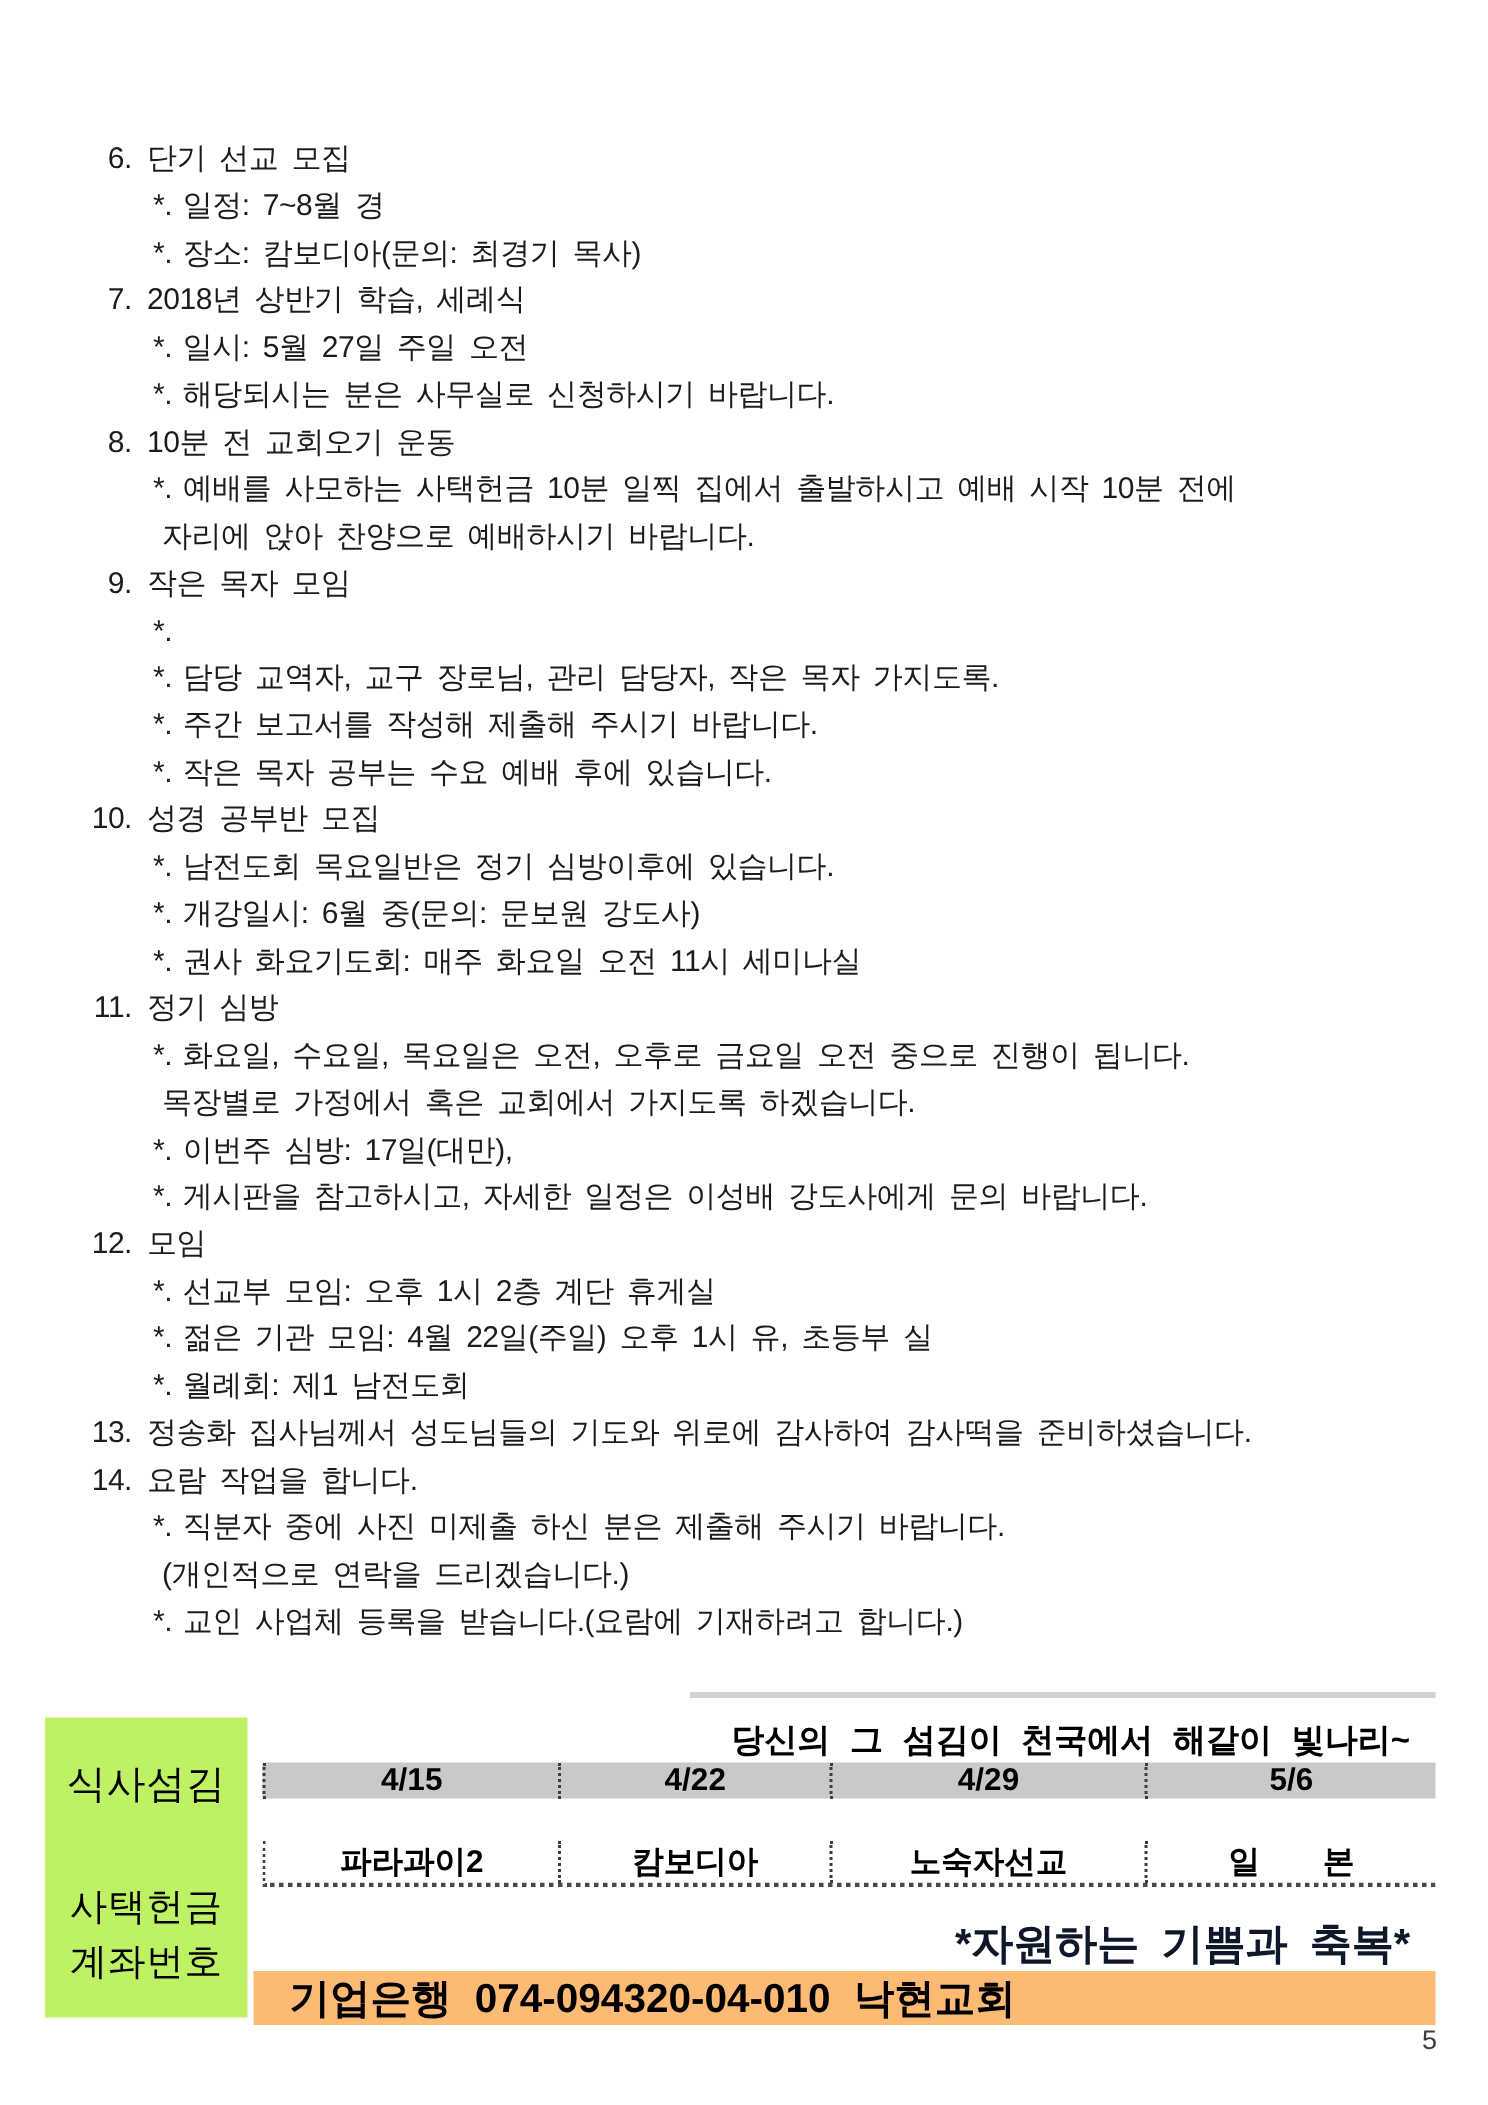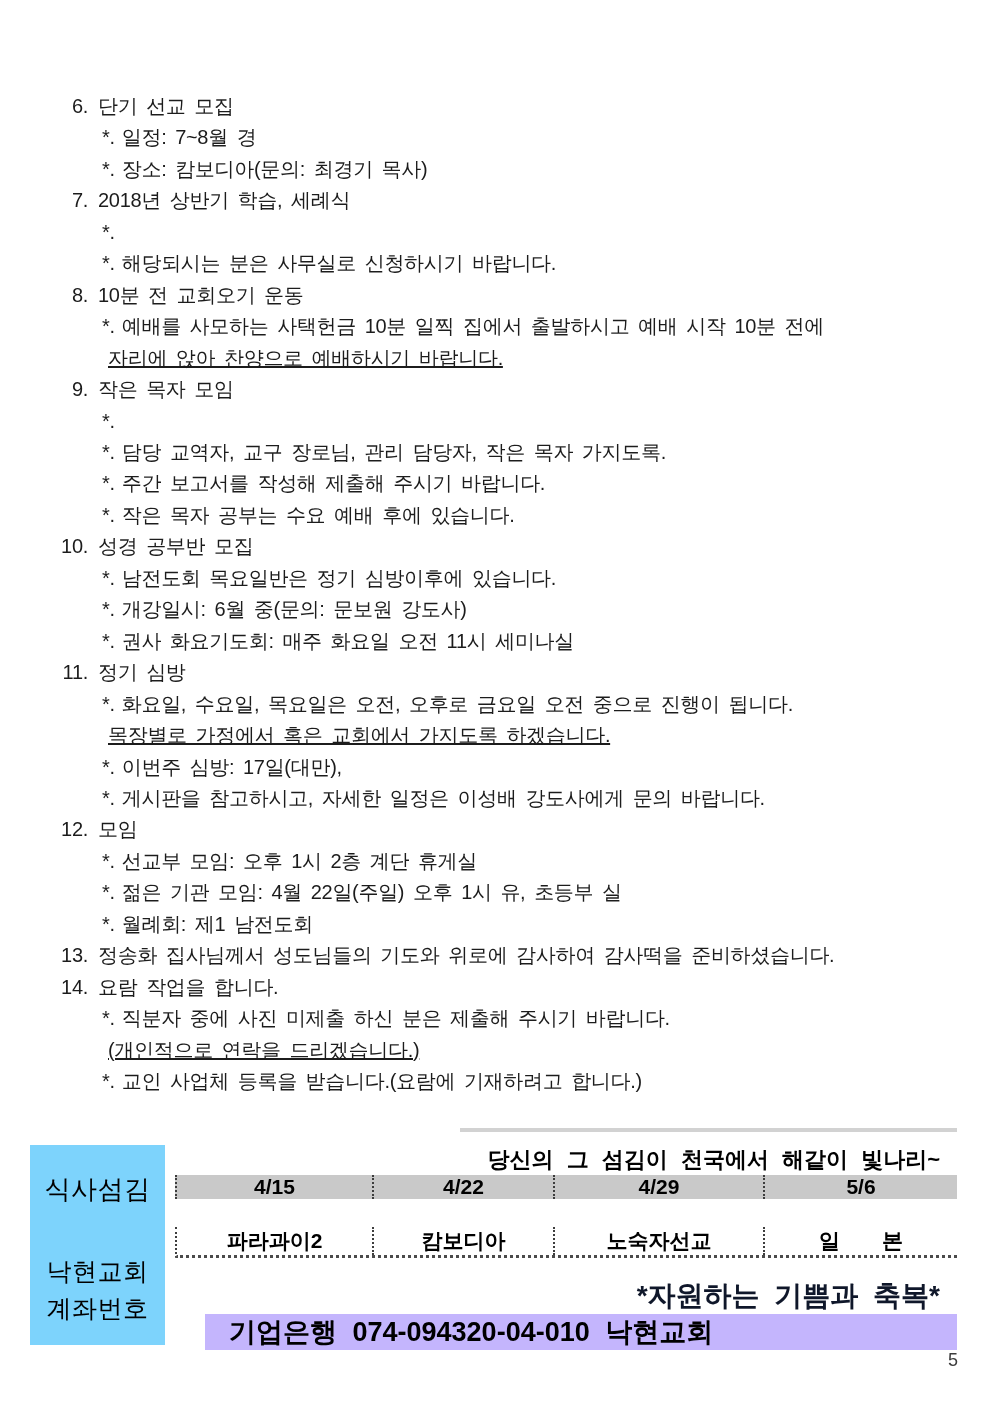--- a/index.html
+++ b/index.html
@@ -14,27 +14,27 @@
   .notices{position:absolute;left:0;top:91px;width:992px;}
   .line{
     display:flex;align-items:flex-start;
     font-size:20px;line-height:31.45px;
     word-spacing:3.5px;letter-spacing:-0.3px;color:#1c1c1c;
     white-space:nowrap;
   }
   .line .marker{flex:0 0 auto;}
   .line.num .marker{width:48px;margin-left:40px;margin-right:10px;text-align:right;}
   .line.star .marker{margin-left:102px;margin-right:7px;}
-  .line.cont .text{padding-left:108px;text-decoration:underline;}
+  .line.cont .text{padding-left:108px;}
 
   
   .top-rule{position:absolute;left:460px;top:1128px;width:497px;height:4px;background:#d2d2d2;}
   .mtable{position:absolute;left:30px;top:1145px;width:927px;height:200px;display:flex;}
   .lcol{
-    flex:0 0 135px;background:#7dd3fc;position:relative;
+    flex:0 0 135px;background:#bef264;position:relative;
     color:#000;
   }
   .lcol-meal{
     position:absolute;top:29px;left:0;width:100%;
     text-align:center;font-size:26px;line-height:30px;letter-spacing:0.5px;
   }
   .lcol-acct{
     position:absolute;top:108px;left:0;width:100%;
     text-align:center;font-size:25px;line-height:37px;letter-spacing:0.5px;
   }
@@ -63,23 +63,23 @@
   .cell.c1{width:195px;}
   .cell.c2{width:181px;border-left:2px dotted #3d3d3d;}
   .cell.c3{width:210px;border-left:2px dotted #3d3d3d;}
   .cell.c4{width:188px;border-left:2px dotted #3d3d3d;flex:1 1 auto;}
   .rowD{
     height:36px;display:flex;align-items:center;justify-content:flex-end;
     padding-right:17px;font-weight:bold;font-size:28px;color:#0f172a;
     word-spacing:7px;white-space:nowrap;margin-top:20px;
   }
   .rowE{
-    flex:1 1 auto;background:#c4b5fd;display:flex;align-items:center;
+    flex:1 1 auto;background:#fdba74;display:flex;align-items:center;
     padding-left:24px;font-weight:bold;font-size:27px;color:#000;
-    word-spacing:8px;white-space:nowrap;box-sizing:border-box;margin-left:36px;
+    word-spacing:8px;white-space:nowrap;box-sizing:border-box;
   }
   .page-num{
     position:absolute;left:948px;top:1350px;
     font-size:18px;color:#3c3c3c;
   }
 </style>
 </head>
 <body>
 
 <div class="page">
@@ -101,20 +101,21 @@
         <span class="text">장소: 캄보디아(문의: 최경기 목사)</span>
       </div>
 
       <div class="line num">
         <span class="marker">7.</span>
         <span class="text">2018년 상반기 학습, 세례식</span>
       </div>
 
       <div class="line star">
         <span class="marker">*.</span>
+        <span class="text">일시: 5월 27일 주일 오전</span>
       </div>
 
       <div class="line star">
         <span class="marker">*.</span>
         <span class="text">해당되시는 분은 사무실로 신청하시기 바랍니다.</span>
       </div>
 
       <div class="line num">
         <span class="marker">8.</span>
         <span class="text">10분 전 교회오기 운동</span>
@@ -244,21 +245,21 @@
         <span class="text">교인 사업체 등록을 받습니다.(요람에 기재하려고 합니다.)</span>
       </div>
     </div>
 
   <div class="top-rule"></div>
 
   <div class="mtable">
     <div class="lcol">
       <div class="lcol-meal">식사섬김</div>
       <div class="lcol-acct">
-        <div>낙현교회</div>
+        <div>사택헌금</div>
         <div>계좌번호</div>
       </div>
     </div>
     <div class="gap"></div>
     <div class="rcol">
       <div class="rowA">당신의 그 섬김이 천국에서 해같이 빛나리~</div>
       <div class="rowB">
         <div class="cell c1">4/15</div>
         <div class="cell c2">4/22</div>
         <div class="cell c3">4/29</div>

